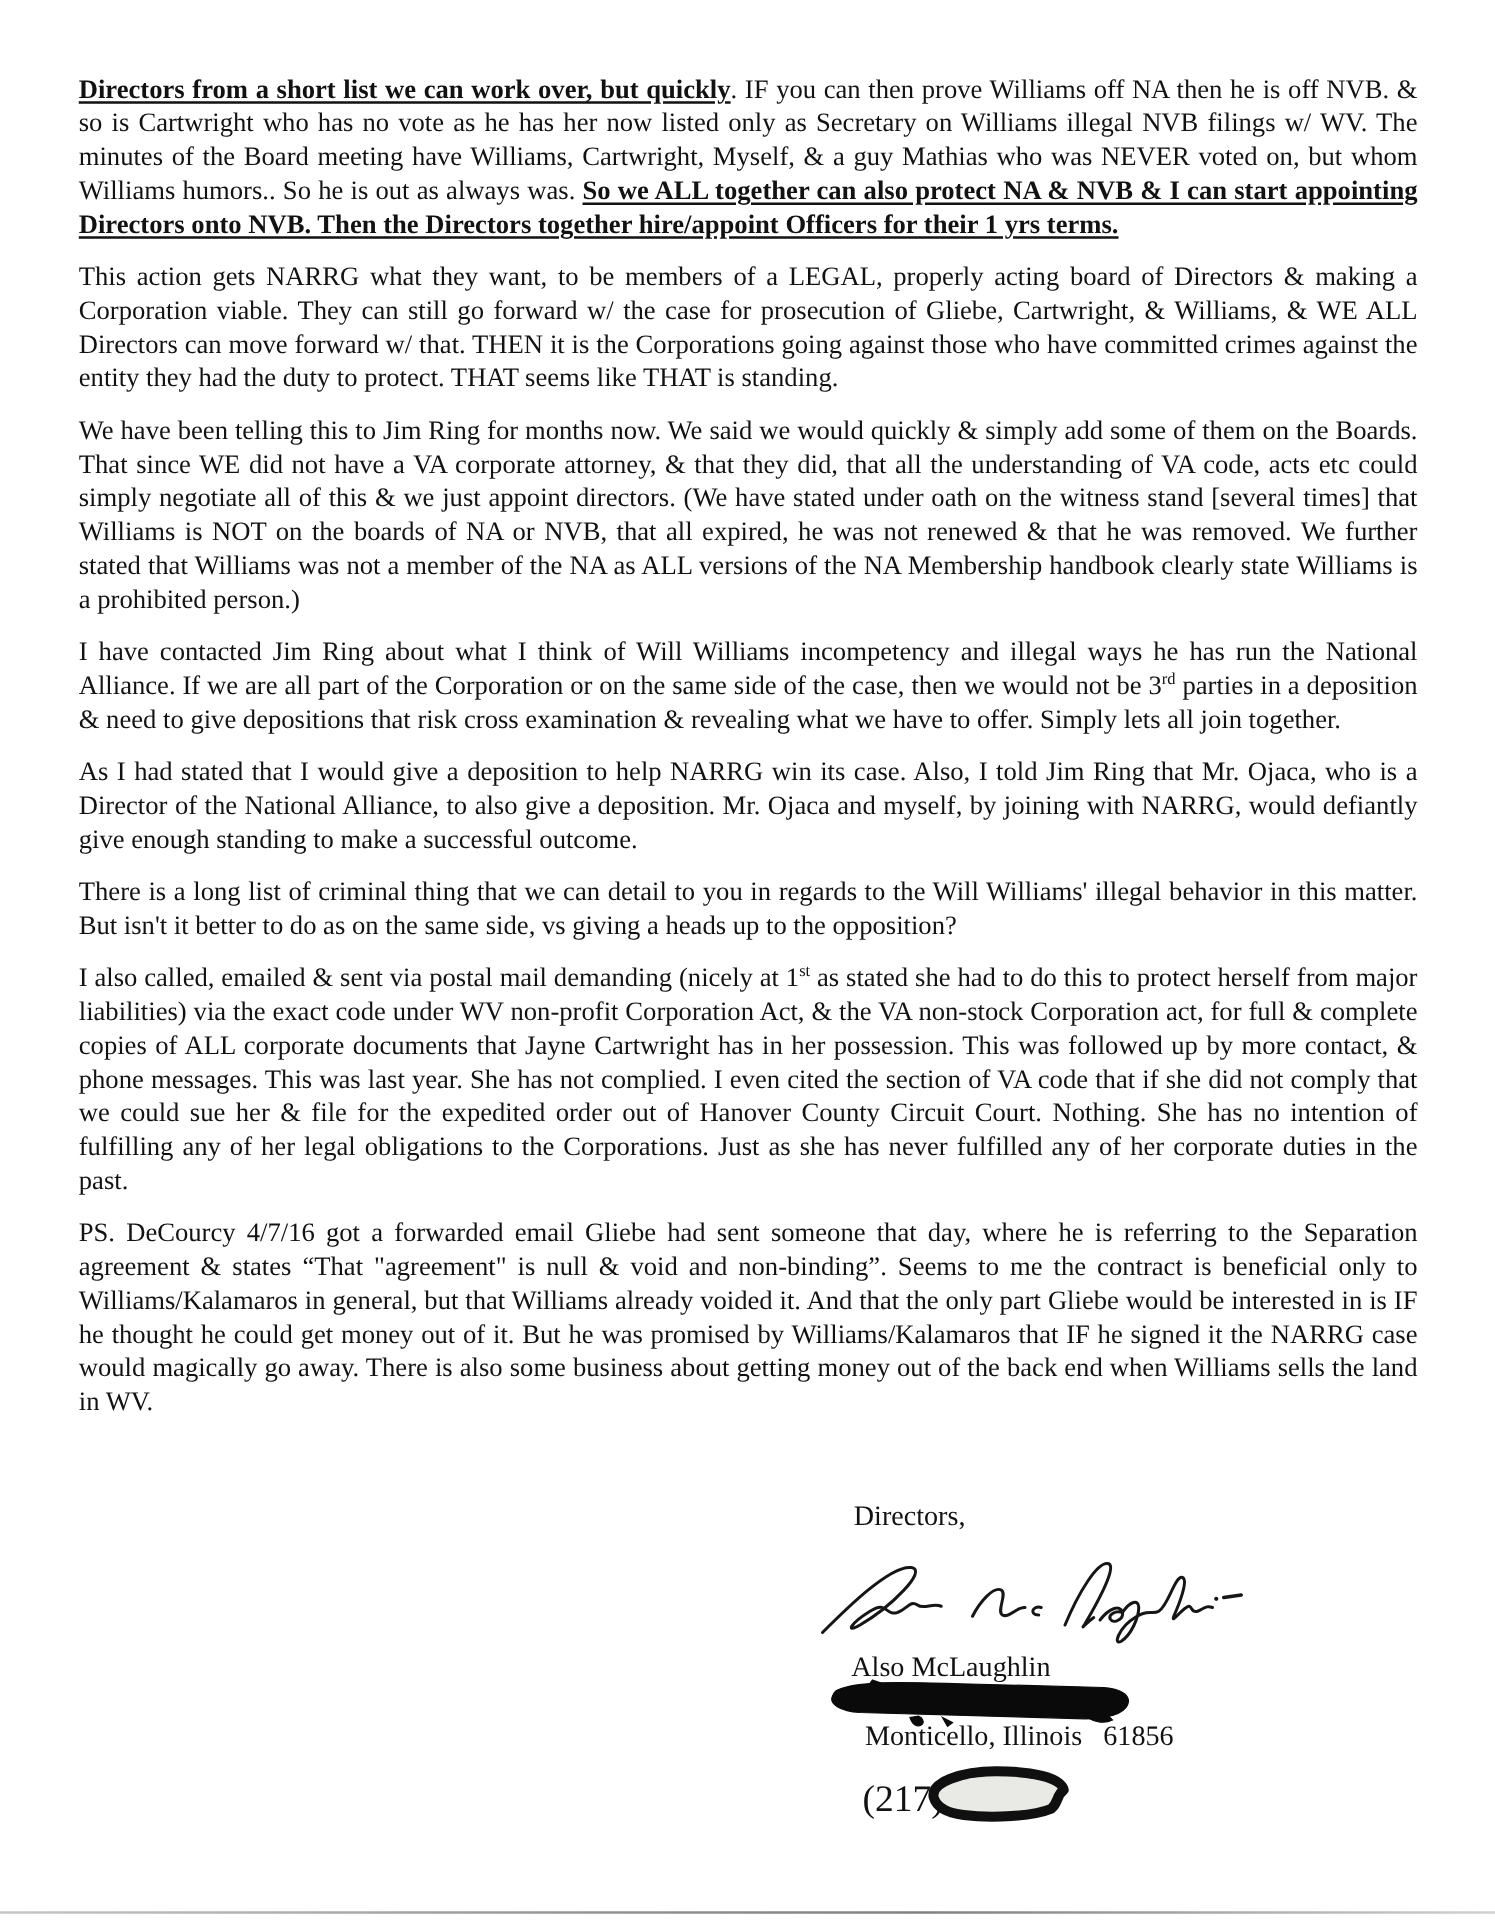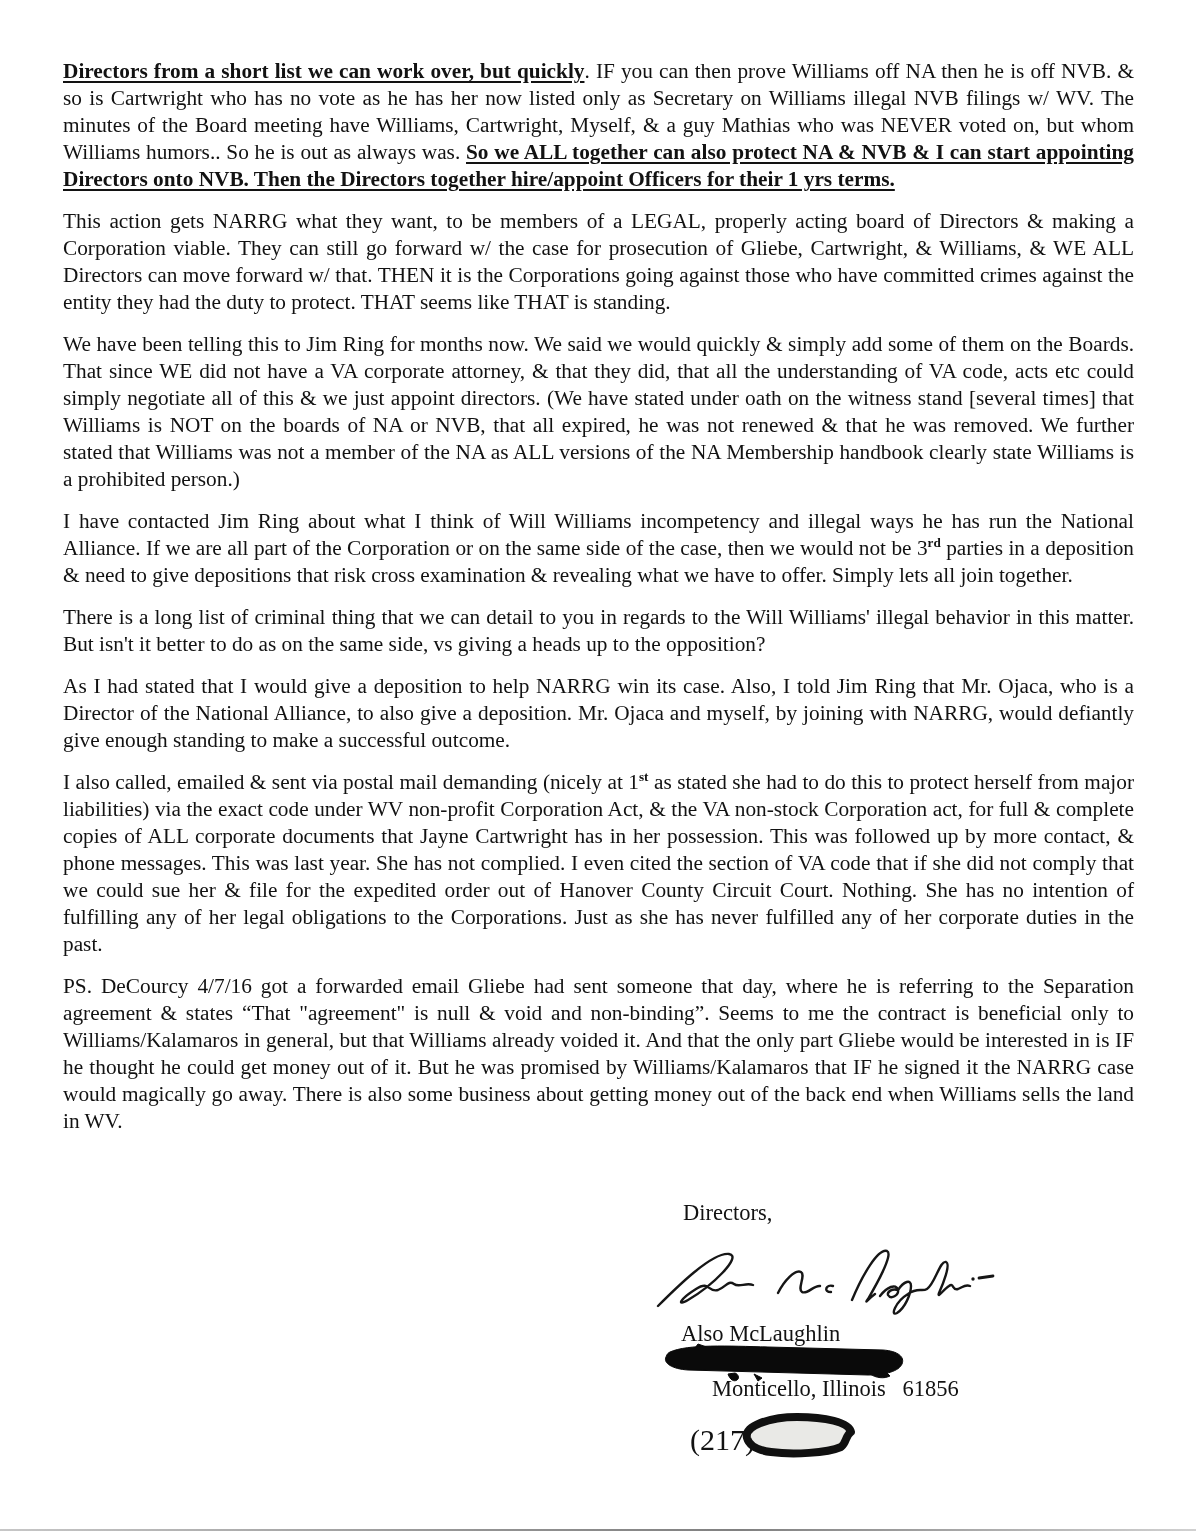--- a/index.html
+++ b/index.html
@@ -24,21 +24,20 @@
     font-size: 21.3px;
     line-height: 27px;
   }
   .para {
     margin: 0 0 15px 0;
     text-align: justify;
   }
   .para sup {
     font-size: 0.62em;
     line-height: 0;
-    font-weight: bold;
   }
   .bold { font-weight: 700; }
   .underline {
     text-decoration: underline;
     text-decoration-thickness: 2.4px;
     text-underline-offset: 3px;
   }
   .closing {
     position: absolute;
     left: 683px;
@@ -60,21 +59,21 @@
   }
   .addr-redaction-svg {
     position: absolute;
     left: 658px;
     top: 1336px;
     width: 252px;
     height: 54px;
   }
   .city-line {
     position: absolute;
-    left: 712px;
+    left: 692px;
     top: 1376px;
     font-size: 22.5px;
   }
   .phone-prefix {
     position: absolute;
     left: 690px;
     top: 1423px;
     font-size: 30px;
   }
   .phone-redaction-svg {
@@ -100,22 +99,22 @@
 </head>
 <body>
 
 <div class="page">
 
   <div class="letter-body">
       <p class="para"><span class="bold underline">Directors from a short list we can work over, but quickly</span><span>. IF you can then prove Williams off NA then he is off NVB. &amp; so is Cartwright who has no vote as he has her now listed only as Secretary on Williams illegal NVB filings w/ WV. The minutes of the Board meeting have Williams, Cartwright, Myself, &amp; a guy Mathias who was NEVER voted on, but whom Williams humors.. So he is out as always was. </span><span class="bold underline">So we ALL together can also protect NA &amp; NVB &amp; I can start appointing Directors onto NVB. Then the Directors together hire/appoint Officers for their 1 yrs terms.</span></p>
       <p class="para"><span>This action gets NARRG what they want, to be members of a LEGAL, properly acting board of Directors &amp; making a Corporation viable. They can still go forward w/ the case for prosecution of Gliebe, Cartwright, &amp; Williams, &amp; WE ALL Directors can move forward w/ that. THEN it is the Corporations going against those who have committed crimes against the entity they had the duty to protect. THAT seems like THAT is standing.</span></p>
       <p class="para"><span>We have been telling this to Jim Ring for months now. We said we would quickly &amp; simply add some of them on the Boards. That since WE did not have a VA corporate attorney, &amp; that they did, that all the understanding of VA code, acts etc could simply negotiate all of this &amp; we just appoint directors. (We have stated under oath on the witness stand [several times] that Williams is NOT on the boards of NA or NVB, that all expired, he was not renewed &amp; that he was removed. We further stated that Williams was not a member of the NA as ALL versions of the NA Membership handbook clearly state Williams is a prohibited person.)</span></p>
       <p class="para"><span>I have contacted Jim Ring about what I think of Will Williams incompetency and illegal ways he has run the National Alliance. If we are all part of the Corporation or on the same side of the case, then we would not be 3</span><sup>rd</sup><span> parties in a deposition &amp; need to give depositions that risk cross examination &amp; revealing what we have to offer. Simply lets all join together.</span></p>
+      <p class="para"><span>As I had stated that I would give a deposition to help NARRG win its case. Also, I told Jim Ring that Mr. Ojaca, who is a Director of the National Alliance, to also give a deposition. Mr. Ojaca and myself, by joining with NARRG, would defiantly give enough standing to make a successful outcome.</span></p>
       <p class="para"><span>There is a long list of criminal thing that we can detail to you in regards to the Will Williams' illegal behavior in this matter. But isn't it better to do as on the same side, vs giving a heads up to the opposition?</span></p>
-      <p class="para"><span>As I had stated that I would give a deposition to help NARRG win its case. Also, I told Jim Ring that Mr. Ojaca, who is a Director of the National Alliance, to also give a deposition. Mr. Ojaca and myself, by joining with NARRG, would defiantly give enough standing to make a successful outcome.</span></p>
       <p class="para"><span>I also called, emailed &amp; sent via postal mail demanding (nicely at 1</span><sup>st</sup><span> as stated she had to do this to protect herself from major liabilities) via the exact code under WV non-profit Corporation Act, &amp; the VA non-stock Corporation act, for full &amp; complete copies of ALL corporate documents that Jayne Cartwright has in her possession. This was followed up by more contact, &amp; phone messages. This was last year. She has not complied. I even cited the section of VA code that if she did not comply that we could sue her &amp; file for the expedited order out of Hanover County Circuit Court. Nothing. She has no intention of fulfilling any of her legal obligations to the Corporations. Just as she has never fulfilled any of her corporate duties in the past.</span></p>
       <p class="para"><span>PS. DeCourcy 4/7/16 got a forwarded email Gliebe had sent someone that day, where he is referring to the Separation agreement &amp; states “That "agreement" is null &amp; void and non-binding”. Seems to me the contract is beneficial only to Williams/Kalamaros in general, but that Williams already voided it. And that the only part Gliebe would be interested in is IF he thought he could get money out of it. But he was promised by Williams/Kalamaros that IF he signed it the NARRG case would magically go away. There is also some business about getting money out of the back end when Williams sells the land in WV.</span></p>
     </div>
 
   <div class="closing">Directors,</div>
 
   <svg class="signature-svg" viewBox="0 0 348 82">
     <g fill="none" stroke="#161616" stroke-width="2.4" stroke-linecap="round" stroke-linejoin="round">
       <path d="M4 68 C 22 50, 58 14, 75 16 C 89 18, 58 48, 34 62 C 22 69, 26 61, 42 51 C 56 42, 54 55, 64 52 C 72 49, 74 42, 80 46 C 85 50, 92 44, 99 47"></path>
       <path d="M124 55 C 130 43, 141 31, 147 34 C 152 37, 143 51, 148 54 C 153 57, 160 47, 166 48"></path>

